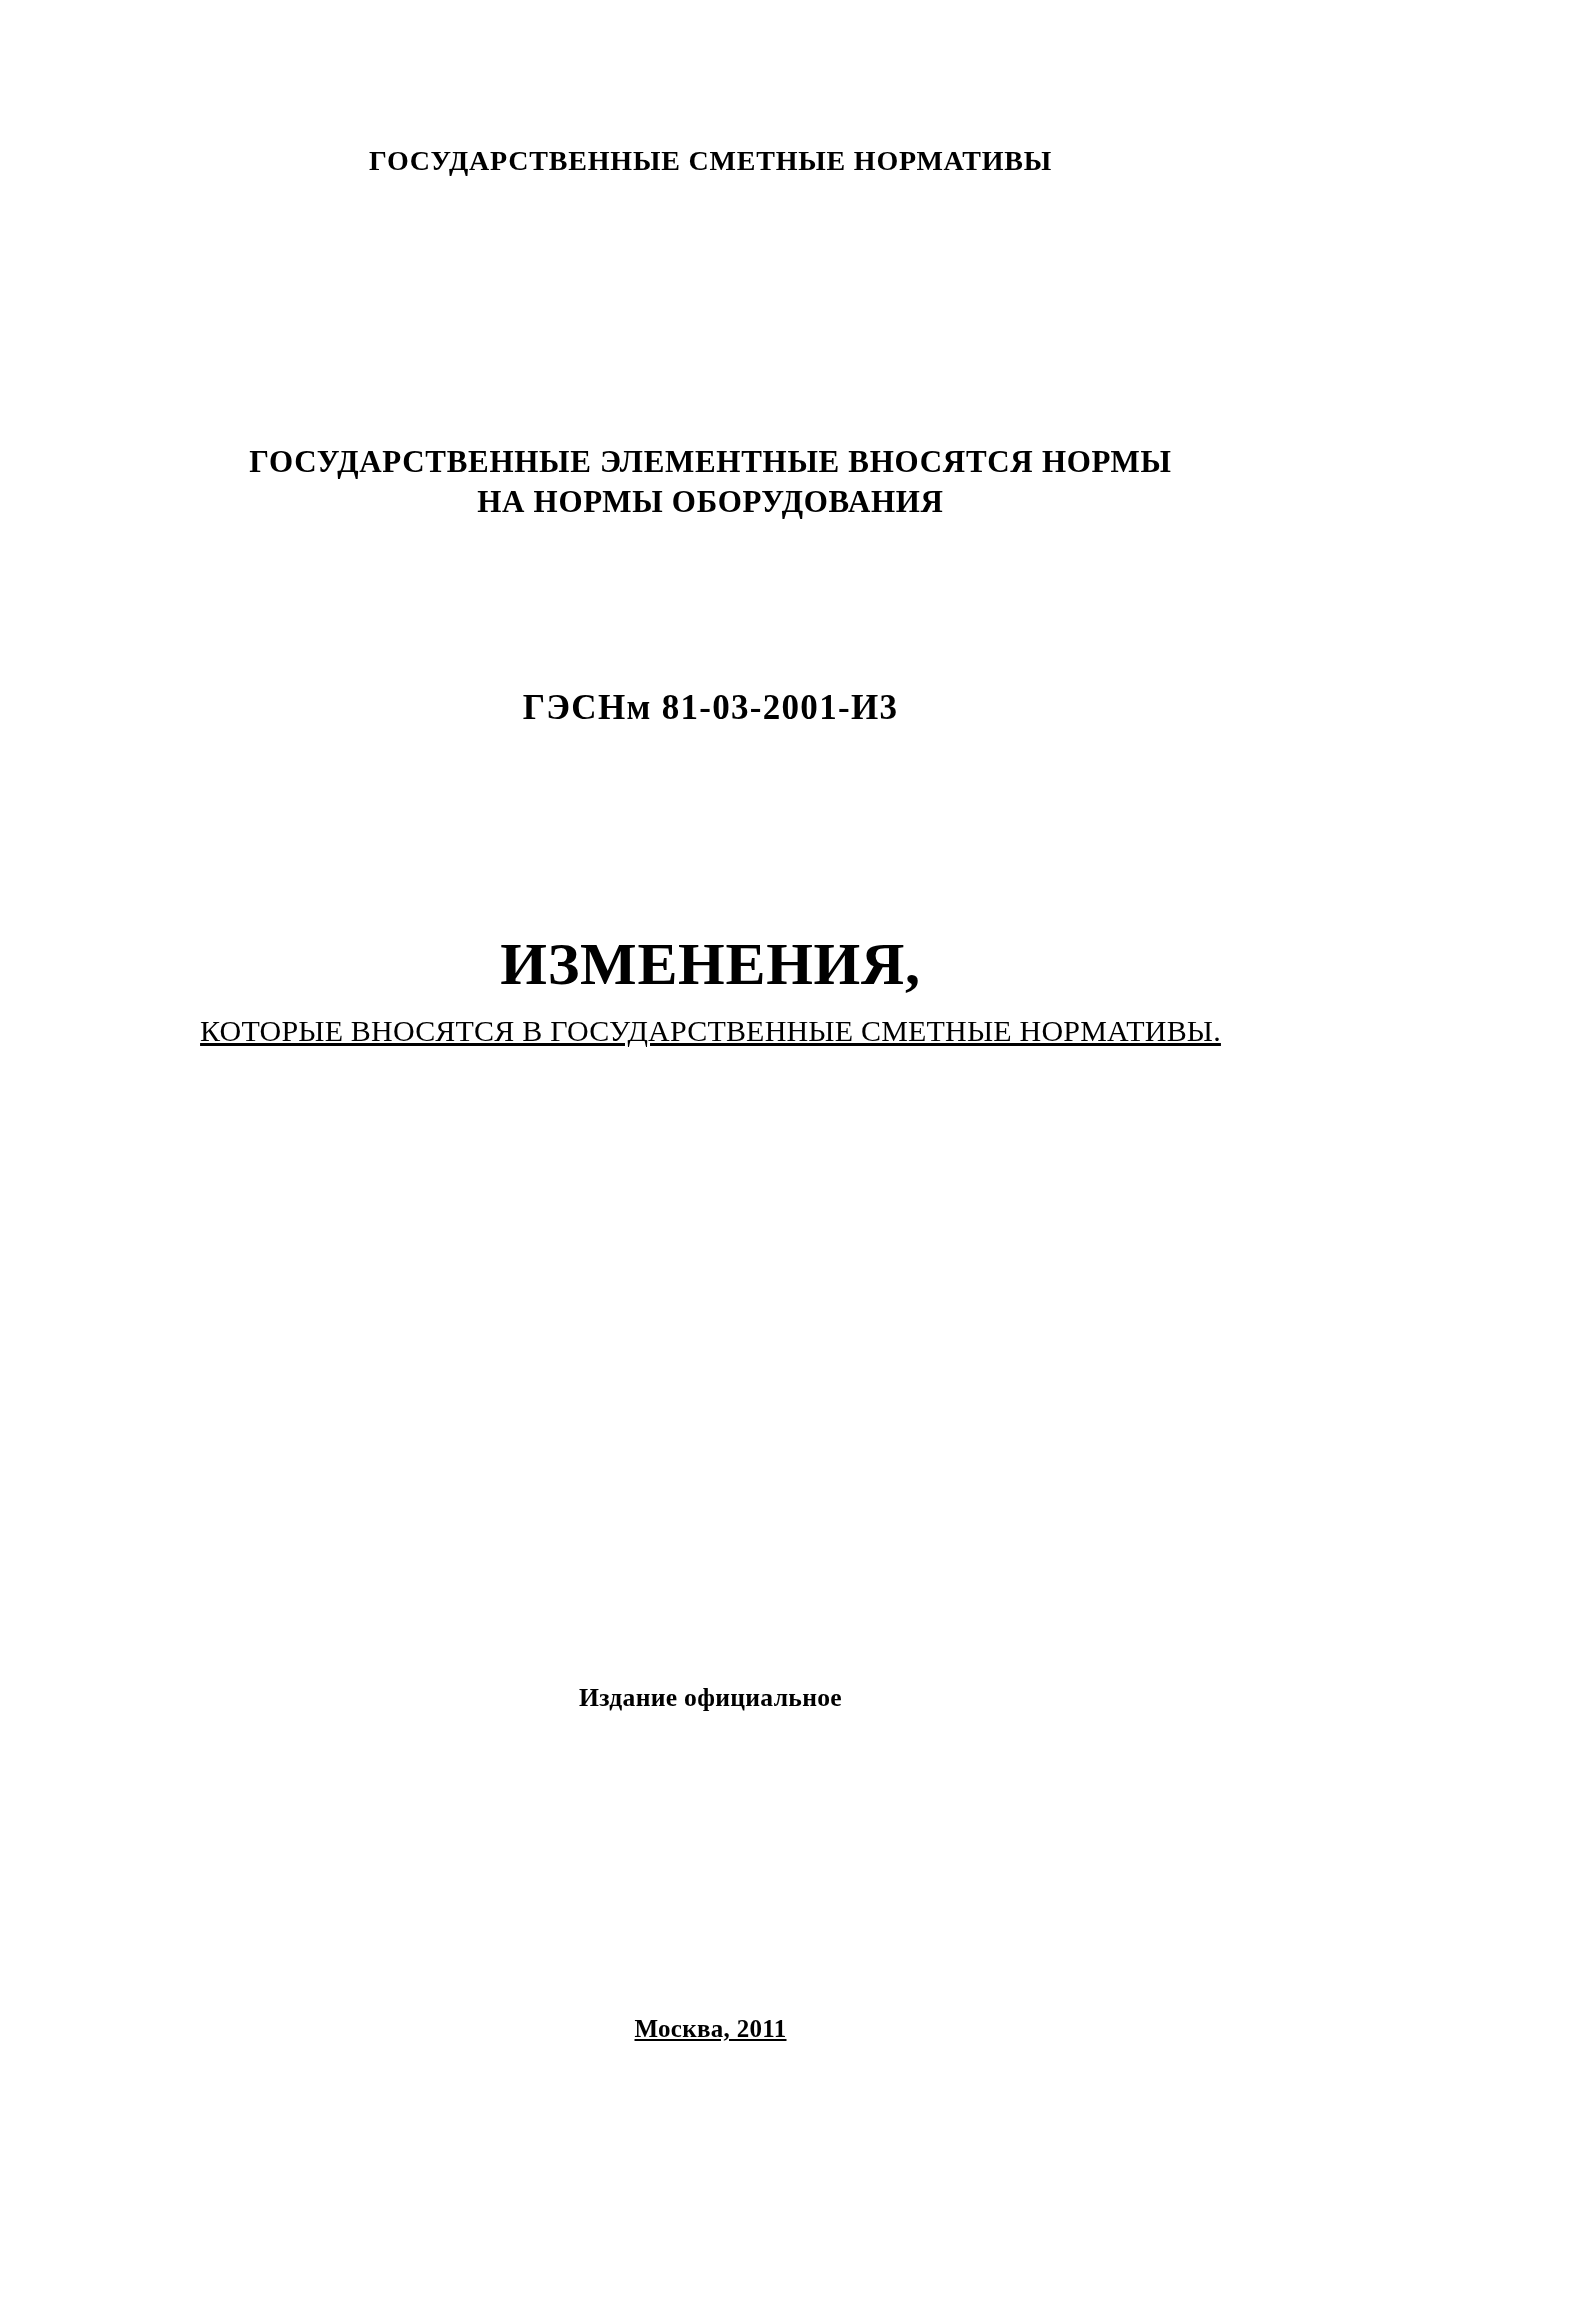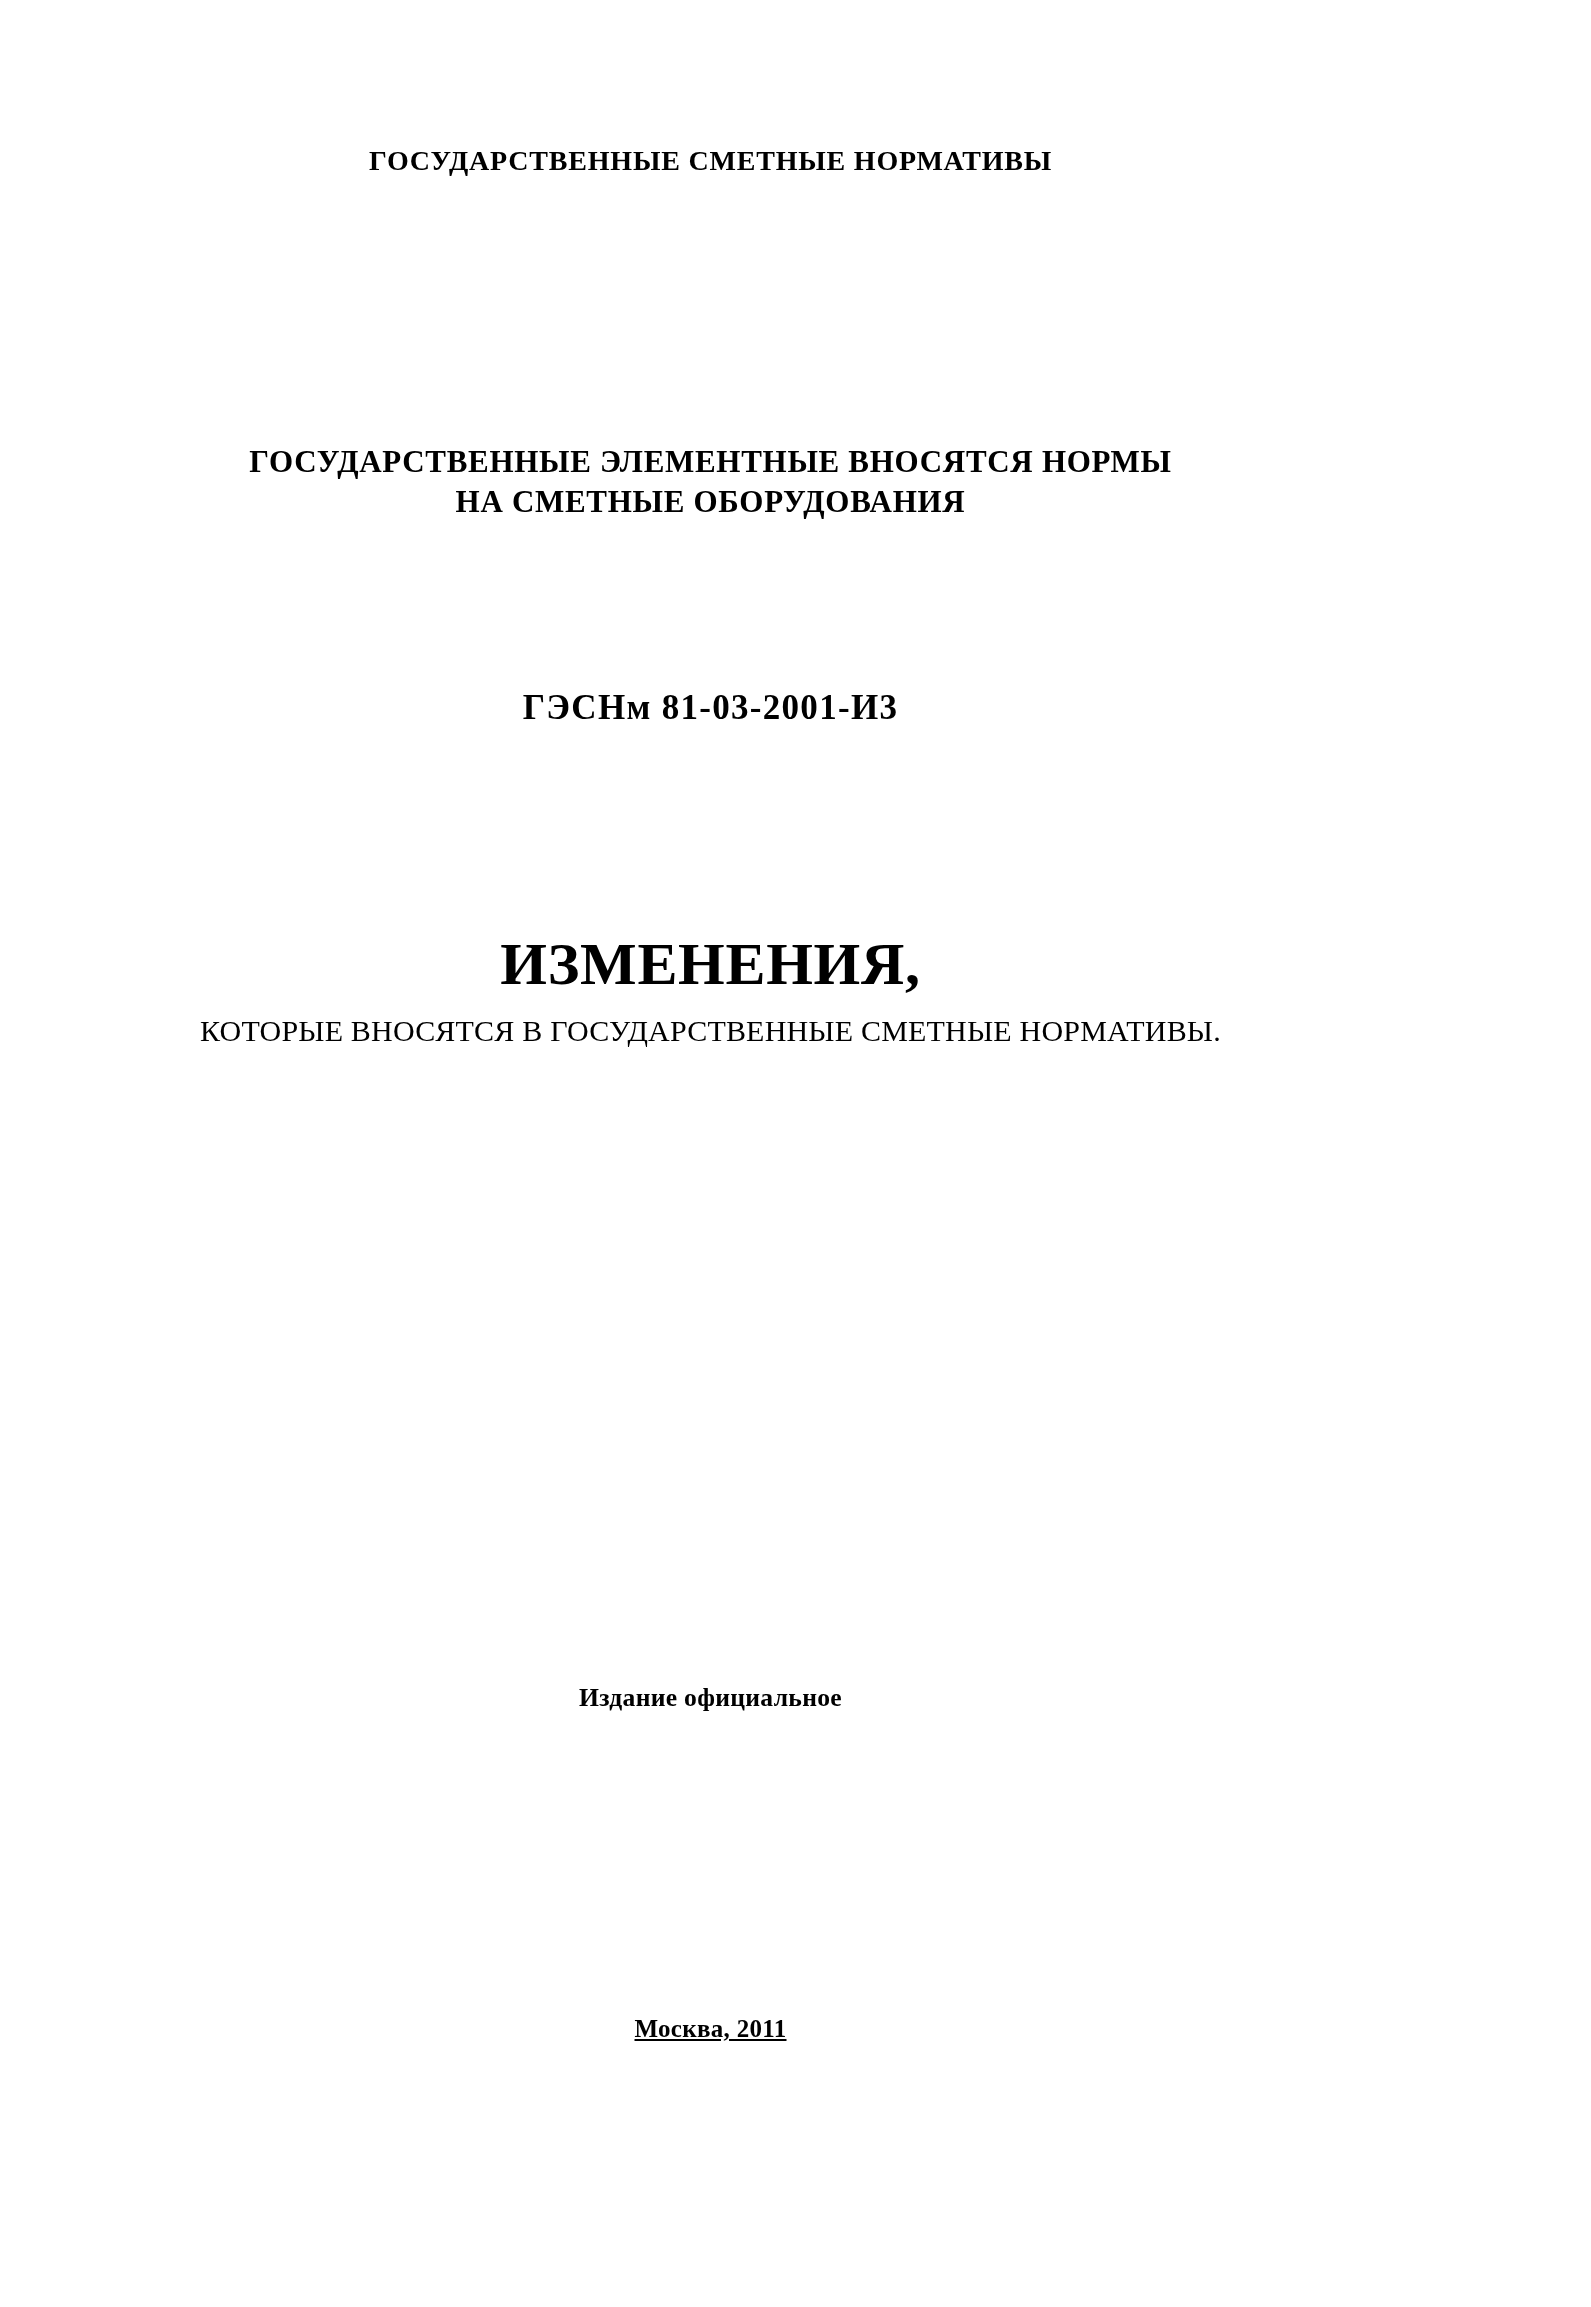--- a/index.html
+++ b/index.html
@@ -63,20 +63,21 @@
     font-weight: bold;
     font-size: 60px;
     letter-spacing: 0.7px;
   }
   .changes-sub {
     margin-top: 12px;
     font-size: 30px;
     line-height: 1.30;
     font-weight: normal;
     letter-spacing: 0.2px;
+    text-decoration: underline;
   }
   
   .official {
     margin-top: 633px;
     font-weight: bold;
     font-size: 25.6px;
     letter-spacing: 0.3px;
   }
   
   .city-year {
@@ -90,21 +91,21 @@
 </head>
 <body>
 
 <div class="page">
   <div class="content">
 
     <div class="line top-heading">ГОСУДАРСТВЕННЫЕ СМЕТНЫЕ НОРМАТИВЫ</div>
 
     <div class="main-title">
       <div class="line">ГОСУДАРСТВЕННЫЕ ЭЛЕМЕНТНЫЕ ВНОСЯТСЯ НОРМЫ</div>
-      <div class="line">НА СМЕТНЫЕ ОБОРУДОВАНИЯ</div>
+      <div class="line">НА НОРМЫ ОБОРУДОВАНИЯ</div>
     </div>
 
     <div class="line code-line">ГЭСНм 81‑03‑2001‑И3</div>
 
     <div class="line changes-word">ИЗМЕНЕНИЯ,</div>
 
     <div class="changes-sub">
       <div class="line">КОТОРЫЕ ВНОСЯТСЯ В ГОСУДАРСТВЕННЫЕ СМЕТНЫЕ НОРМАТИВЫ.</div>
     </div>
 

